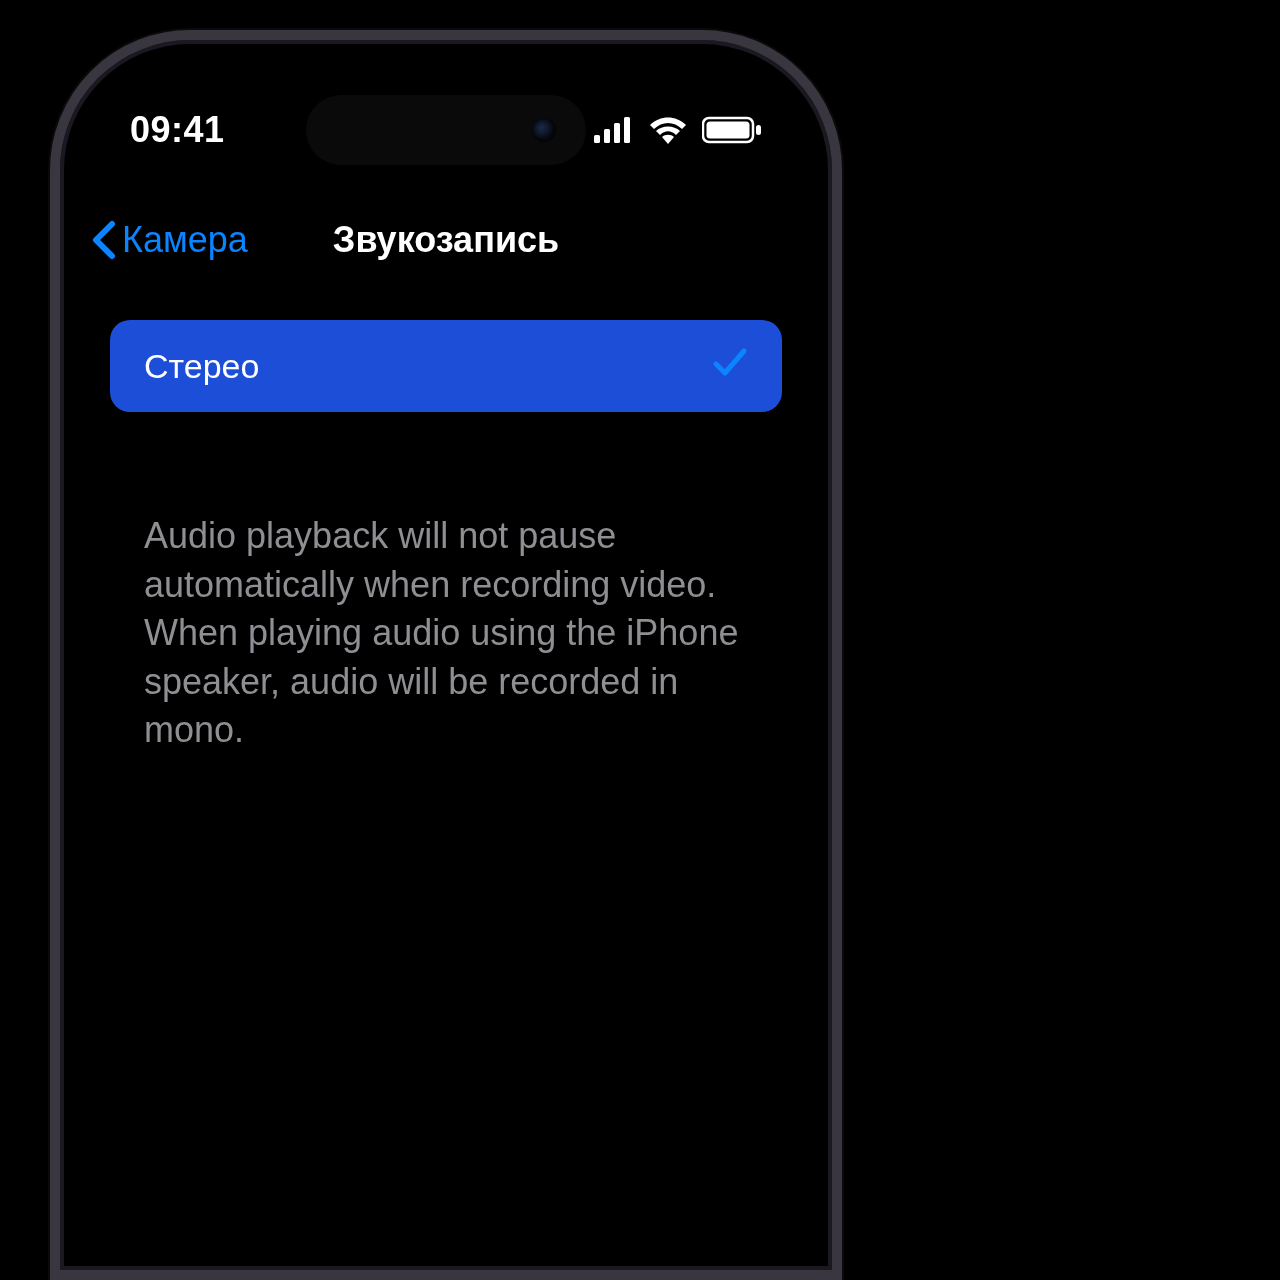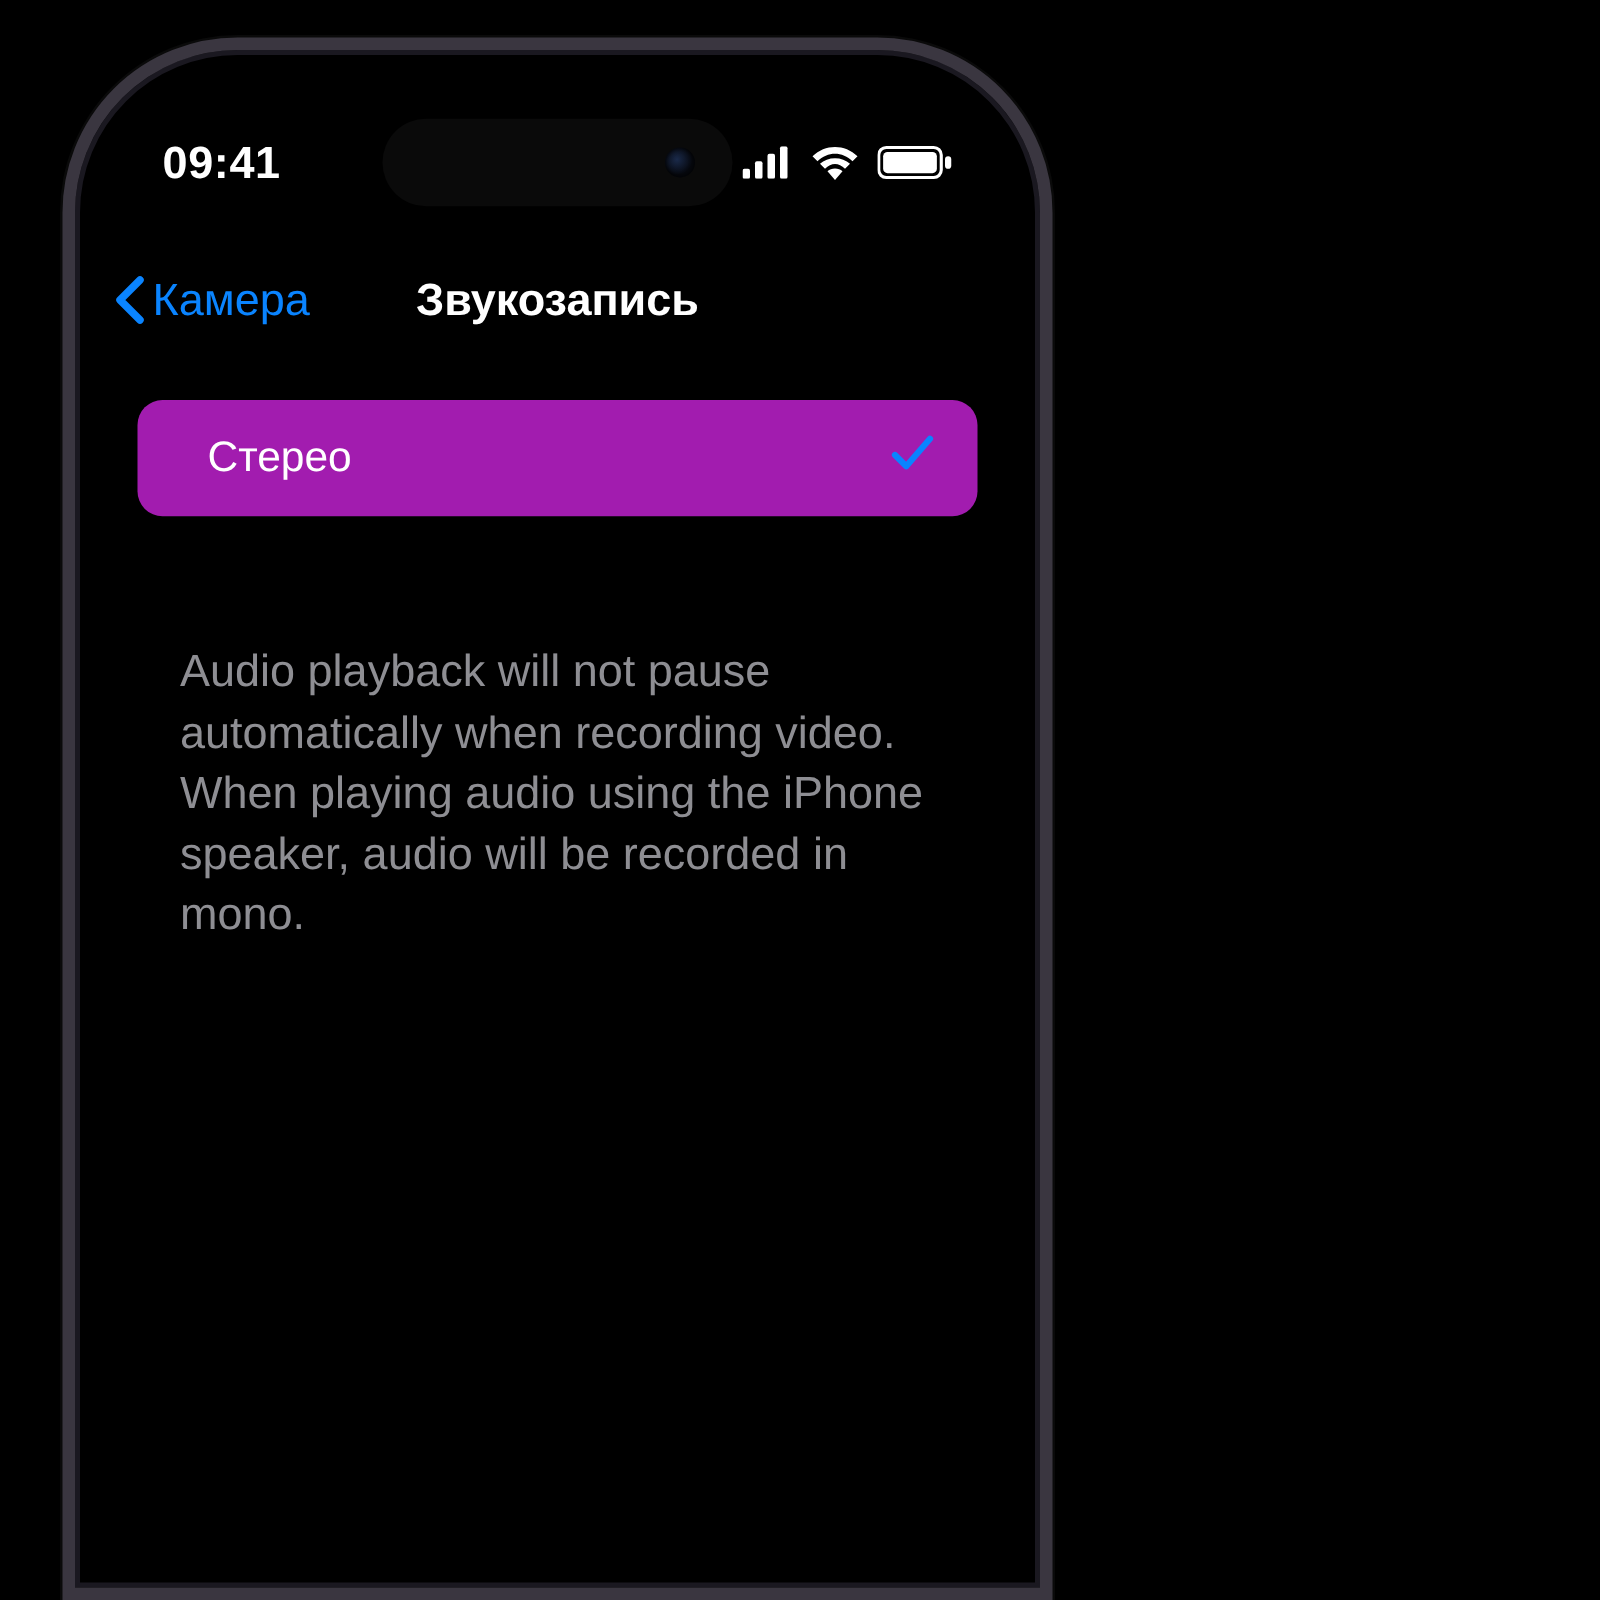--- a/index.html
+++ b/index.html
@@ -125,24 +125,23 @@
   .nav-back svg { display: block; }
 
   
   .content {
     position: absolute;
     top: 280px;
     left: 50px;
     right: 50px;
   }
   .group {
-    background: #a21caf;
+    background: #1d4ed8;
     border-radius: 20px;
     overflow: hidden;
-    padding-left: 22px;
   }
   .row {
     display: flex;
     align-items: center;
     justify-content: space-between;
     padding: 26px 34px;
     color: #fff;
     font-size: 34px;
     font-weight: 400;
   }

